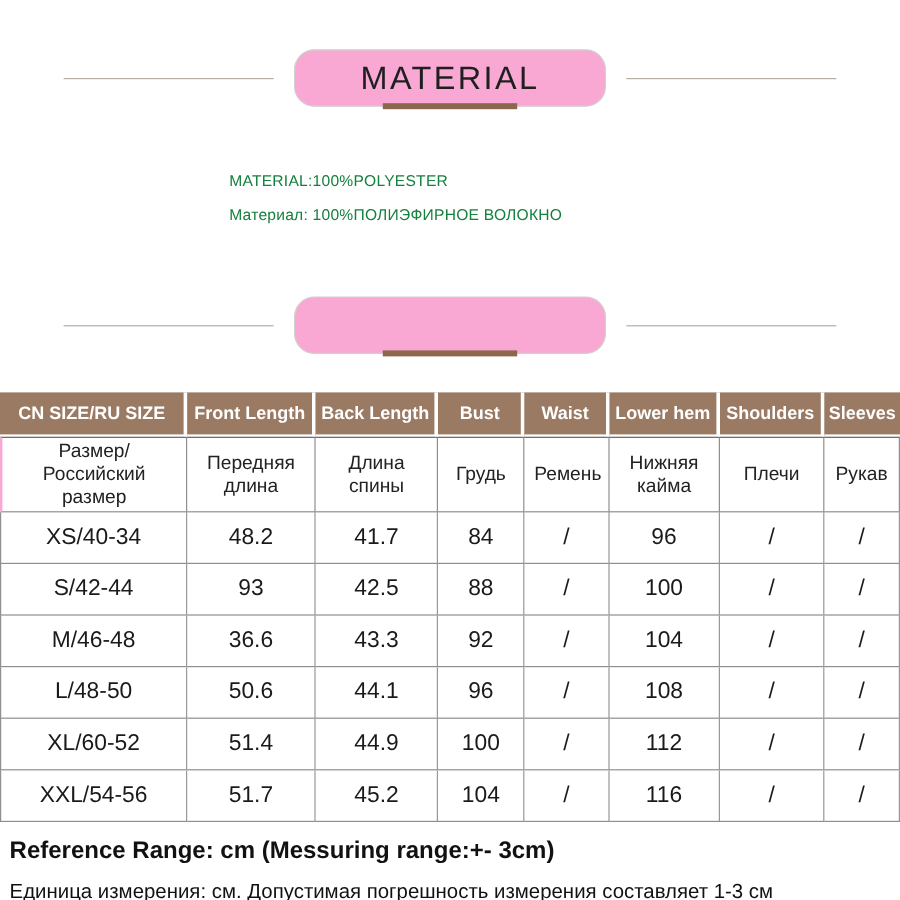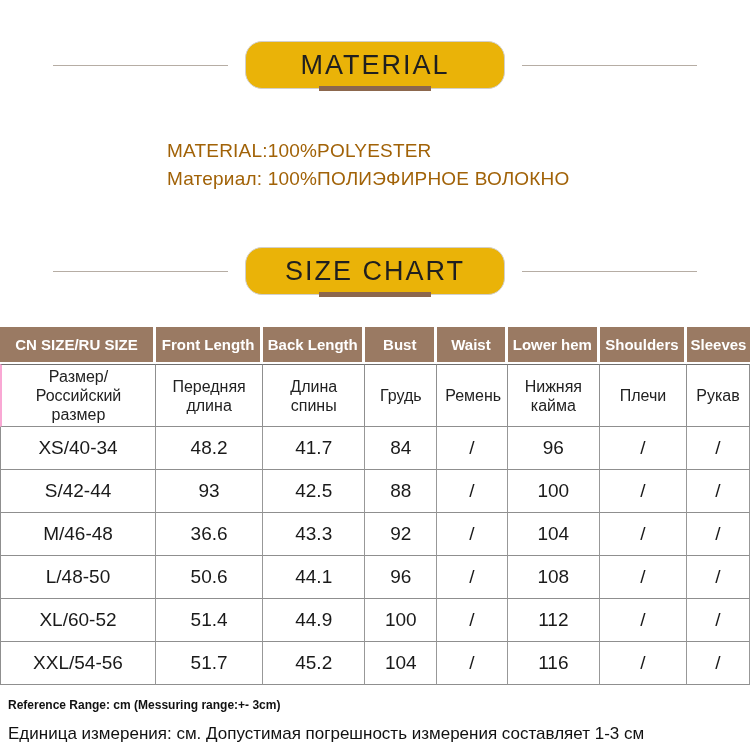--- a/index.html
+++ b/index.html
@@ -7,32 +7,32 @@
     position:relative;width:750px;height:750px;background:#fff;overflow:hidden;
     font-family:"Liberation Sans",sans-serif;color:#1c1c1c;
   }
   
   .sec-head{display:flex;align-items:center;justify-content:center;margin-top:0;}
   .sec-head .rule{width:175px;height:1px;background:#b6ada4;flex:0 0 auto;}
   .sec-head .rule.left{margin-right:17px;}
   .sec-head .rule.right{margin-left:17px;}
   .title-box{
     position:relative;width:258px;height:46px;border:1px solid #d2cfcb;border-radius:17px;
-    display:flex;align-items:center;justify-content:center;background:#eab308;
+    display:flex;align-items:center;justify-content:center;background:#f9a8d4;
   }
   .title-box .title-text{
     font-size:27px;letter-spacing:2px;color:#1f1f1f;font-weight:400;
   }
   .accent-bar{
     position:absolute;left:50%;bottom:-3px;transform:translateX(-50%);
     width:112px;height:5px;background:#8c674d;
   }
   
   .material-text{margin-top:48px;padding-left:167px;}
-  .material-text .mline{font-size:19px;line-height:28px;color:#a16207;letter-spacing:.2px;}
+  .material-text .mline{font-size:13px;line-height:28px;color:#15803d;letter-spacing:.2px;margin-left:24px;}
   
   .sec-head.second{margin-top:54px;}
   
   table.size-table{
     width:750px;margin-top:32px;border-collapse:separate;border-spacing:0;table-layout:fixed;
   }
   .en-head th{
     background:#9a7a63;color:#ffffff;font-weight:700;font-size:15px;
     height:35px;padding:0 2px;text-align:center;vertical-align:middle;
     border-right:3px solid #ffffff;border-bottom:2px solid #ffffff;
@@ -46,21 +46,21 @@
   }
   .ru-head td:first-child{border-left:2px solid #f9a8d4;}
   tbody.data td{
     font-size:19px;color:#1a1a1a;text-align:center;vertical-align:middle;
     height:42px;padding:0 2px;
     border-right:1px solid #989898;border-bottom:1px solid #8f8f8f;
   }
   tbody.data td:first-child{border-left:1px solid #8f8f8f;}
   
   .footer-notes{margin-top:13px;padding-left:8px;}
-  .footer-notes .fline1{font-size:12px;font-weight:700;color:#111;}
+  .footer-notes .fline1{font-size:20px;font-weight:700;color:#111;}
   .footer-notes .fline2{font-size:17px;font-weight:400;color:#111;margin-top:12px;}
 </style>
 </head>
 <body>
 
 <div class="page">
 
   <div class="sec-head" style="margin-top:41px">
     <div class="rule left"></div>
     <div class="title-box">
@@ -71,21 +71,20 @@
   </div>
 
   <div class="material-text">
     <div class="mline">MATERIAL:100%POLYESTER</div>
     <div class="mline">Материал: 100%ПОЛИЭФИРНОЕ ВОЛОКНО</div>
   </div>
 
   <div class="sec-head second">
     <div class="rule left"></div>
     <div class="title-box">
-      <span class="title-text">SIZE CHART</span>
       <div class="accent-bar"></div>
     </div>
     <div class="rule right"></div>
   </div>
 
   <table class="size-table">
     <colgroup>
       <col style="width:20.8%">
         <col style="width:14.3%">
         <col style="width:13.6%">

